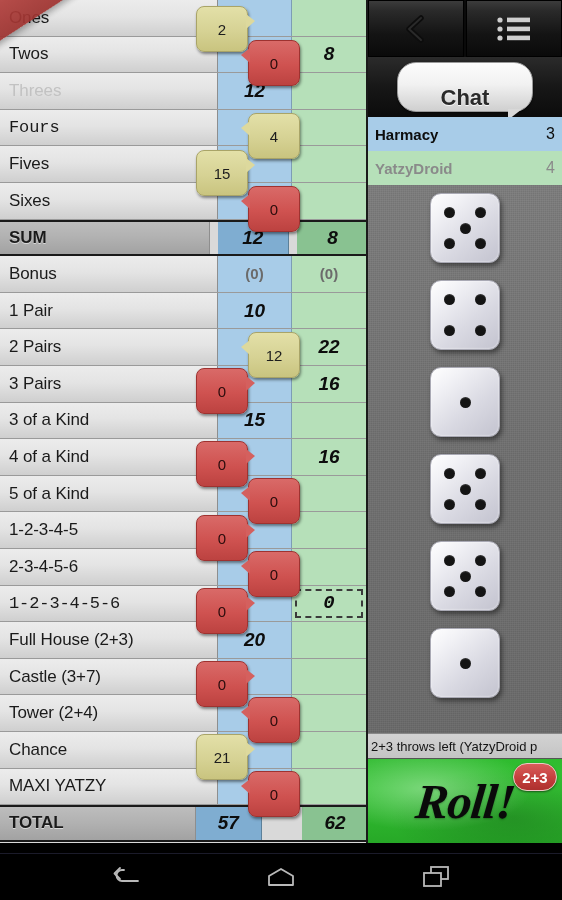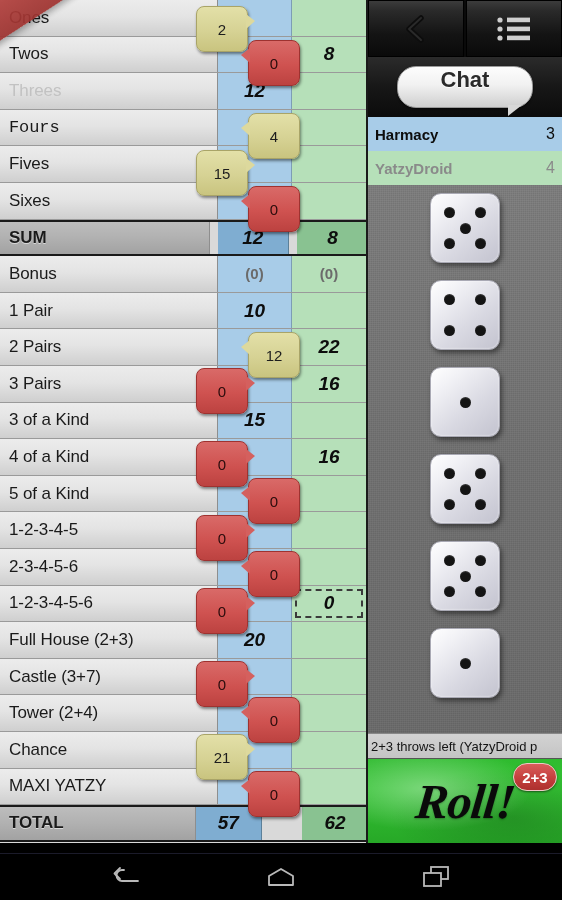--- a/index.html
+++ b/index.html
@@ -197,26 +197,26 @@
     position: absolute;
     left: 0; top: 57px;
     width: 194px; height: 60px;
     background: linear-gradient(to bottom, #2b2b2b 0%, #171717 50%, #0b0b0b 100%);
     display: flex;
     align-items: center;
     justify-content: center;
   }
   #chat-bubble {
     position: relative;
-    width: 136px; height: 42px;
+    width: 136px; height: 50px;
     border-radius: 19px;
     background: linear-gradient(to bottom, #fdfdfd 0%, #f1f1f1 45%, #cfcfcf 100%);
     border: 1px solid #9a9a9a;
     display: flex;
-    align-items: flex-start;
+    align-items: flex-end;
     justify-content: center;
     box-shadow: 0 1px 2px rgba(0,0,0,0.6);
   }
   #chat-bubble span {
     font-size: 22px; font-weight: bold; color: #2a2a2a;
     text-shadow: 0 1px 0 rgba(255,255,255,0.8);
   }
   #chat-bubble::after {
     content: "";
     position: absolute;
@@ -424,21 +424,21 @@
         <div class="row" style="top: 512.4px; height: 36.6px;">
           <div class="cell-label">1-2-3-4-5</div>
           <div class="cell-score blue"></div>
           <div class="cell-score green"></div>
         </div>
         <div class="row" style="top: 549px; height: 36.6px;">
           <div class="cell-label">2-3-4-5-6</div>
           <div class="cell-score blue"></div>
           <div class="cell-score green"></div>
         </div>
-        <div class="row" style="top: 585.6px; height: 36.6px;">
+        <div class="row" style="top: 585.6px; height: 36.6px; font-family: Liberation Mono, monospace;">
           <div class="cell-label">1-2-3-4-5-6</div>
           <div class="cell-score blue"></div>
           <div class="cell-score green selected">
             <div class="selbox"></div>
             <span class="selnum">0</span>
           </div>
         </div>
         <div class="row" style="top: 622.2px; height: 36.6px;">
           <div class="cell-label">Full House (2+3)</div>
           <div class="cell-score blue">20</div>

